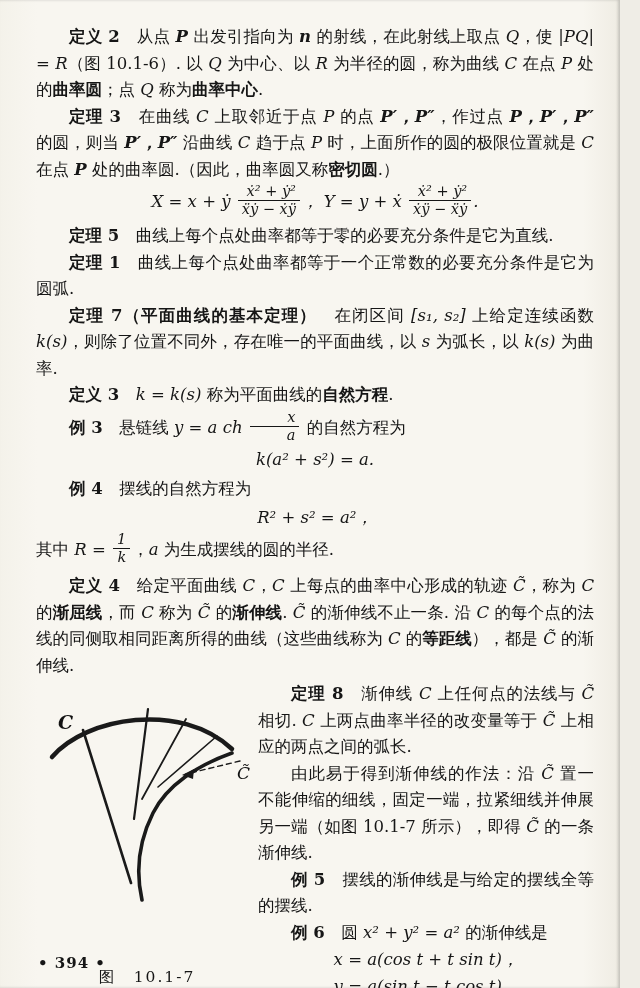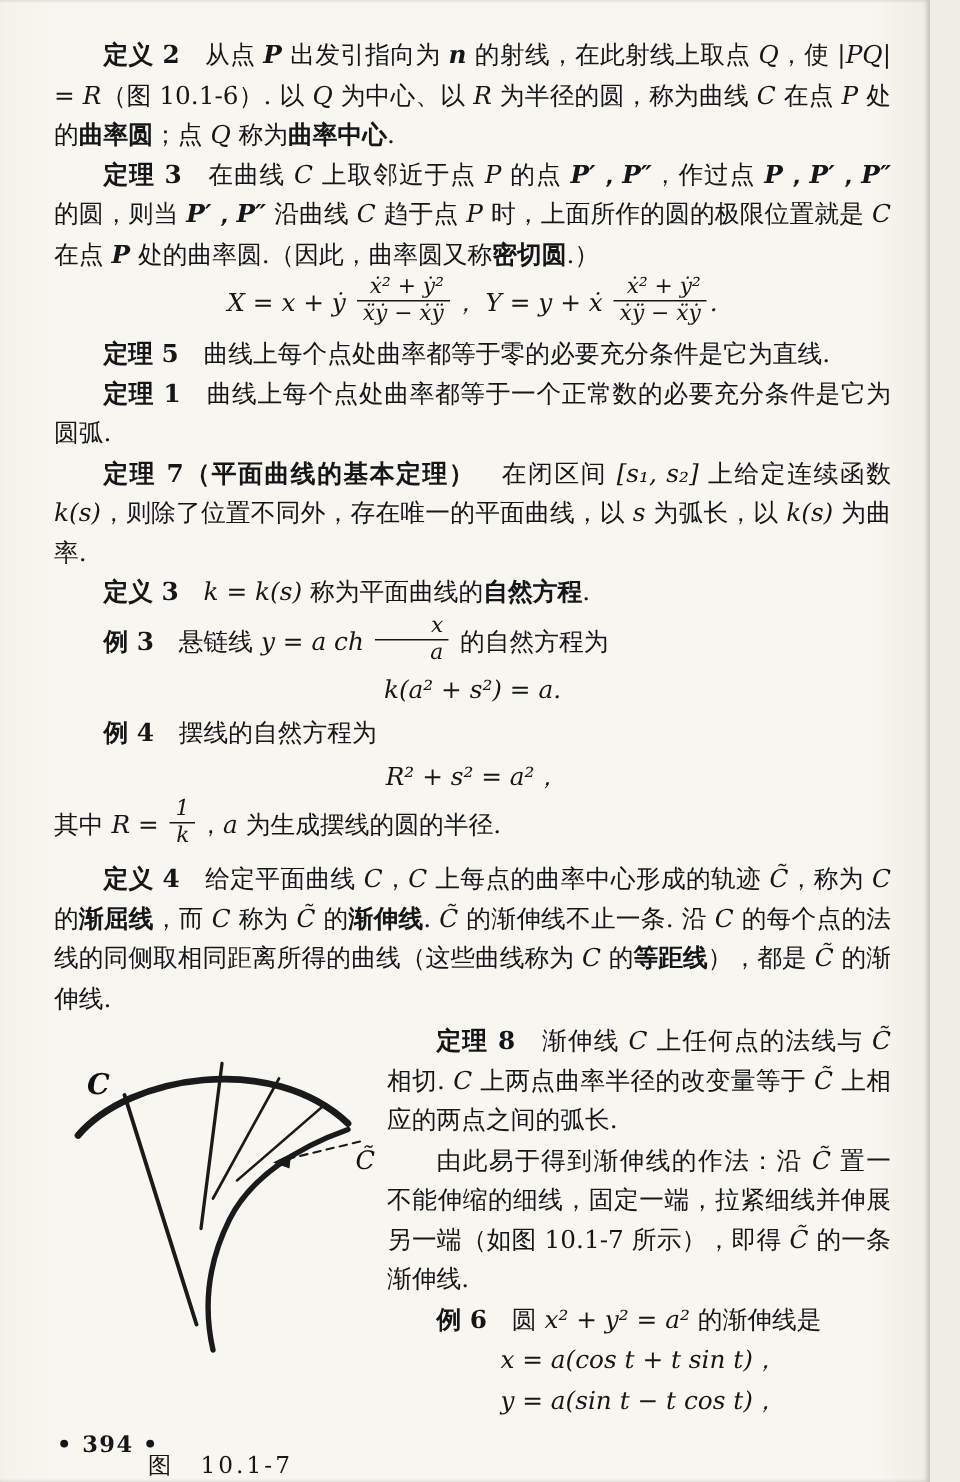--- a/index.html
+++ b/index.html
@@ -94,20 +94,21 @@
         <path class="stroke" d="M 196 56 C 162 68, 131 88, 117 116 C 103 144, 99 172, 106 203" stroke-width="3.6"></path>
 
         <text x="22" y="32" font-size="19" font-weight="bold" font-style="italic" fill="#111">C</text>
         <text x="201" y="82" font-size="17" font-style="italic" fill="#111">C̃</text>
       </svg>
       <div class="fig-caption">图　10.1-7</div>
     </div>
     <div class="text-col">
       <p class="para indent"><span class="run-b">定理 8</span><span>　渐伸线 </span><span class="run-i">C</span><span> 上任何点的法线与 </span><span class="run-i">C̃</span><span> 相切. </span><span class="run-i">C</span><span> 上两点曲率半径的改变量等于 </span><span class="run-i">C̃</span><span> 上相应的两点之间的弧长.</span></p>
       <p class="para indent"><span>由此易于得到渐伸线的作法：沿 </span><span class="run-i">C̃</span><span> 置一不能伸缩的细线，固定一端，拉紧细线并伸展另一端（如图 10.1-7 所示），即得 </span><span class="run-i">C̃</span><span> 的一条渐伸线.</span></p>
+      <p class="para indent"><span class="run-b">例 5</span><span>　摆线的渐伸线是与给定的摆线全等的摆线.</span></p>
       <p class="para indent"><span class="run-b">例 6</span><span>　圆 </span><span class="run-i">x² + y² = a²</span><span> 的渐伸线是</span></p>
       <div class="eq-line">x = a(cos t + t sin t)，</div>
       <div class="eq-line">y = a(sin t − t cos t)，</div>
     </div>
   </div>
 
   <div class="pageno">• 394 •</div>
 </div>
 
 </body></html>

